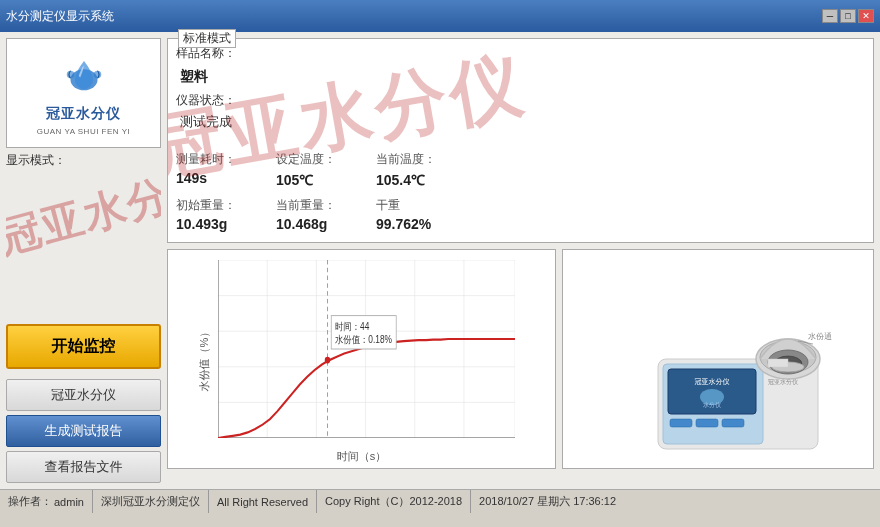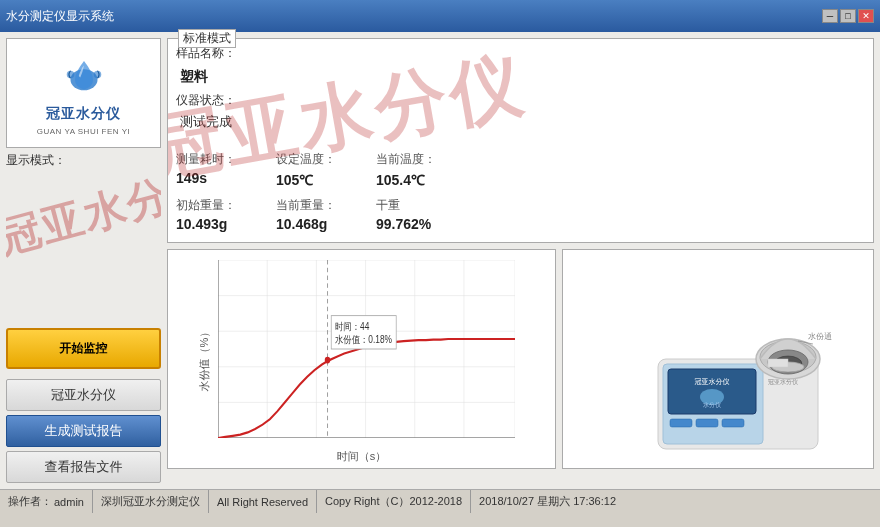--- a/index.html
+++ b/index.html
@@ -103,21 +103,21 @@
       transform: rotate(-15deg);
       white-space: nowrap;
       letter-spacing: 2px;
       pointer-events: none;
     }
 
     #start-btn {
       background: linear-gradient(to bottom, #ffd040, #e8a800);
       border: 2px solid #c88000;
       color: #000;
-      font-size: 12px;
+      font-size: 16px;
       font-weight: bold;
       padding: 10px 20px;
       cursor: pointer;
       border-radius: 3px;
       text-align: center;
       margin-top: auto;
     }
 
     #side-buttons {
       display: flex;

